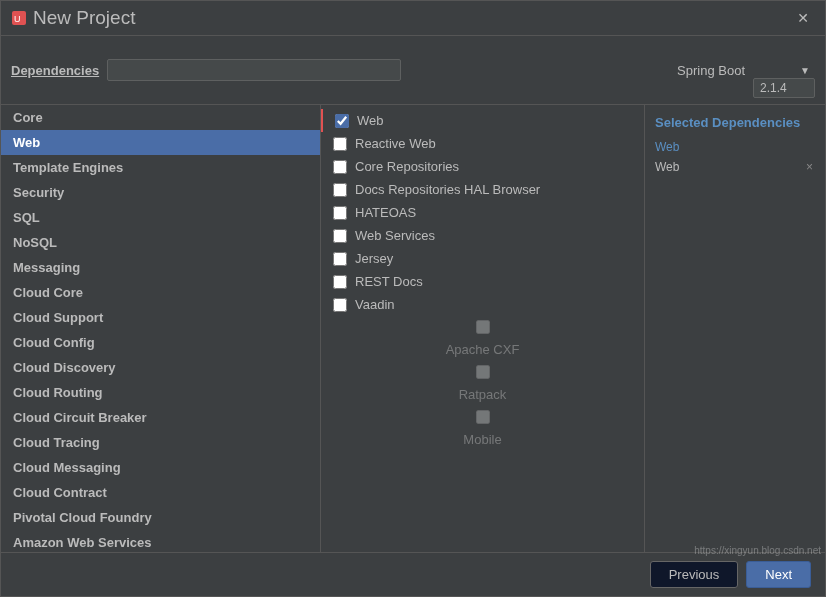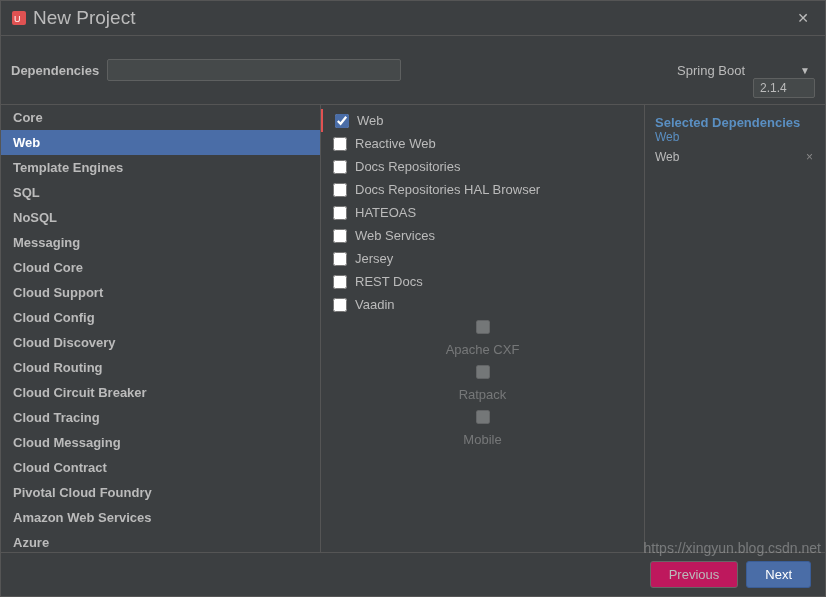--- a/index.html
+++ b/index.html
@@ -143,20 +143,21 @@
       width: 180px;
       background: #3c3f41;
       padding: 10px;
       display: flex;
       flex-direction: column;
     }
     .selected-deps-title {
       color: #5a8fc2;
       font-weight: bold;
       font-size: 13px;
+      margin-bottom: 10px;
     }
     .selected-dep-category {
       color: #5a8fc2;
       font-size: 12px;
       margin-bottom: 4px;
     }
     .selected-dep-item {
       display: flex;
       align-items: center;
       justify-content: space-between;
@@ -213,32 +214,32 @@
       gap: 8px;
       background: #3c3f41;
     }
     .btn {
       padding: 5px 18px;
       font-size: 13px;
       border-radius: 3px;
       cursor: pointer;
       border: 1px solid #666;
       color: #bbb;
-      background: #be185d;
+      background: #0f172a;
     }
     .btn-primary {
       background: #4a6da7;
       color: #fff;
       border-color: #3a5d97;
     }
     .watermark {
       position: absolute;
       bottom: 40px;
       right: 4px;
-      font-size: 14px;
+      font-size: 10px;
       color: rgba(255,255,255,0.3);
       pointer-events: none;
     }
   </style>
 </head>
 <body>
 
 <div class="dialog">
 
   <div class="title-bar">
@@ -248,21 +249,21 @@
           <rect width="14" height="14" rx="2" fill="#e05252"></rect>
           <text x="2" y="11" font-size="9" fill="white" font-family="sans-serif">U</text>
         </svg>
       </div>
       <span class="title-text">New Project</span>
     </div>
     <span class="close-btn">✕</span>
   </div>
 
   <div style="display:flex; align-items:center; padding:6px 10px; border-bottom:1px solid #555; background:#3c3f41;">
-    <span class="deps-label" style="margin-right:8px;">Dependencies</span>
+    <span class="deps-label" style="margin-right:8px;text-decoration:underline;">Dependencies</span>
     <input class="search-box" type="text" style="width: 170px;" placeholder="">
     <div style="flex:1;"></div>
     <span class="spring-boot-label">Spring Boot</span>
     <div class="select-wrapper">
       <select class="spring-boot-select">
         <option>2.1.4</option>
         <option>2.1.3</option>
         <option>2.1.2</option>
         <option>2.0.9</option>
         <option>1.5.19</option>
@@ -271,20 +272,21 @@
     </div>
   </div>
 
   <div class="main-content">
 
     <div class="left-panel">
       <div class="left-list" id="left-list">
       <div class="list-item">Core</div>
           <div class="list-item selected">Web</div>
           <div class="list-item">Template Engines</div>
+          <div class="list-item">Security</div>
           <div class="list-item">SQL</div>
           <div class="list-item">NoSQL</div>
           <div class="list-item">Messaging</div>
           <div class="list-item">Cloud Core</div>
           <div class="list-item">Cloud Support</div>
           <div class="list-item">Cloud Config</div>
           <div class="list-item">Cloud Discovery</div>
           <div class="list-item">Cloud Routing</div>
           <div class="list-item">Cloud Circuit Breaker</div>
           <div class="list-item">Cloud Tracing</div>
@@ -301,21 +303,21 @@
     <div class="check-item checked-item">
           <input type="checkbox" checked="" style="">
           <span class="check-label">Web</span>
         </div>
         <div class="check-item">
           <input type="checkbox" style="">
           <span class="check-label">Reactive Web</span>
         </div>
         <div class="check-item">
           <input type="checkbox" style="">
-          <span class="check-label">Docs Repositories</span>
+          <span class="check-label">Core Repositories</span>
         </div>
         <div class="check-item">
           <input type="checkbox" style="">
           <span class="check-label">Docs Repositories HAL Browser</span>
         </div>
         <div class="check-item">
           <input type="checkbox" style="">
           <span class="check-label">HATEOAS</span>
         </div>
         <div class="check-item">

